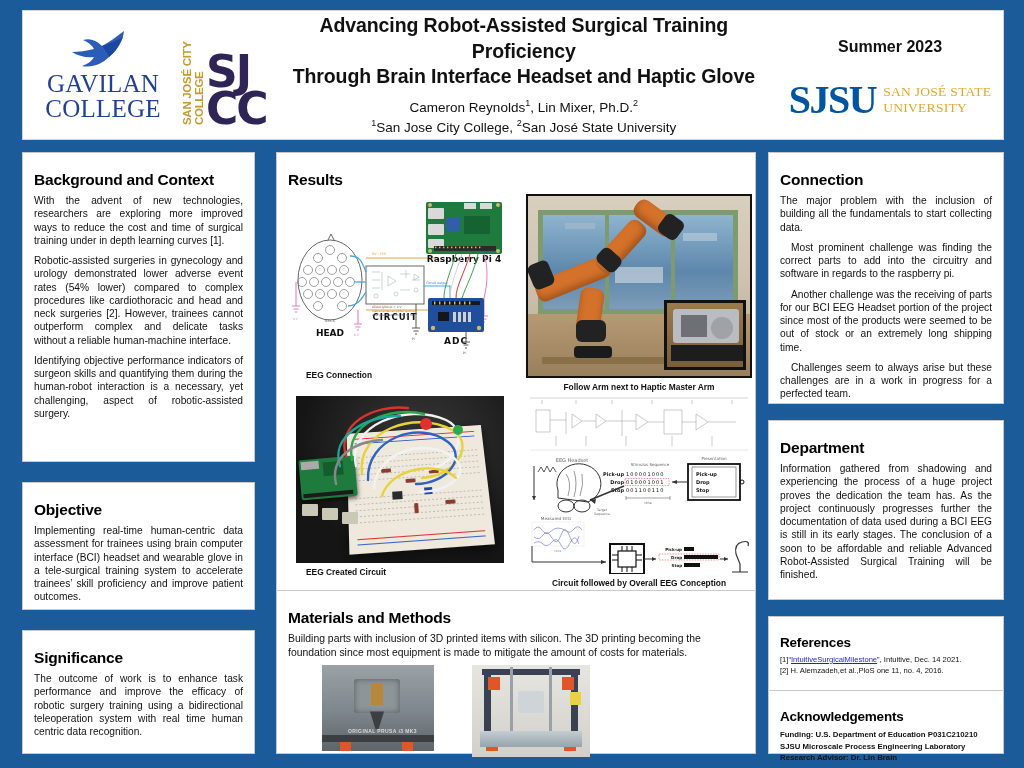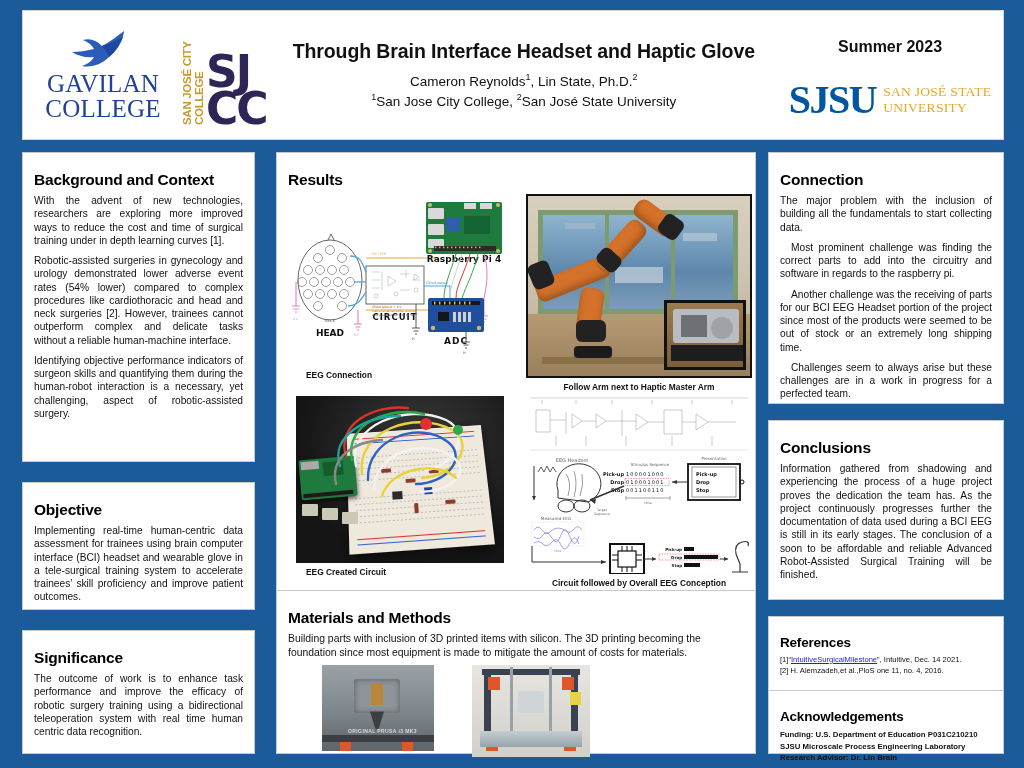--- a/index.html
+++ b/index.html
@@ -280,23 +280,24 @@
     <div class="logo-sjcc">
       <div class="sjcc-vert">SAN JOSÉ CITY COLLEGE</div>
       <div class="sjcc-block">
         <div>SJ</div>
         <div>CC</div>
       </div>
     </div>
 
     <div class="title-wrap">
       <div class="ptitle">
+        <div>Advancing Robot-Assisted Surgical Training Proficiency</div>
         <div>Through Brain Interface Headset and Haptic Glove</div>
       </div>
-      <div class="pauthors"><span>Cameron Reynolds</span><sup>1</sup><span>, Lin State, Ph.D.</span><sup>2</sup></div>
+      <div class="pauthors"><span>Cameron Reynolds</span><sup>1</sup><span>, Lin Mixer, Ph.D.</span><sup>2</sup></div>
       <div class="paffil"><sup>1</sup><span>San Jose City College, </span><sup>2</sup><span>San José State University</span></div>
     </div>
 
     <div class="header-right">
       <div class="term">Summer 2023</div>
       <div class="logo-sjsu">
         <div class="sjsu-mark">SJSU</div>
         <div class="sjsu-lines">
           <div>SAN JOSÉ STATE</div>
           <div>UNIVERSITY</div>
@@ -683,21 +684,21 @@
 
   <div class="panel col-right" id="p-challenges">
     <h2>Connection</h2>
     <p>The major problem with the inclusion of building all the fundamentals to start collecting data.</p>
     <p class="indent">Most prominent challenge was finding the correct parts to add into the circuitry and software in regards to the raspberry pi.</p>
     <p class="indent">Another challenge was the receiving of parts for our BCI EEG Headset portion of the project since most of the products were seemed to be out of stock or an extremely long shipping time.</p>
     <p class="indent">Challenges seem to always arise but these challenges are in a work in progress for a perfected team.</p>
   </div>
 
   <div class="panel col-right" id="p-conclusions">
-    <h2>Conclusions</h2>
+    <h2>Department</h2>
     <p>Information gathered from shadowing and experiencing the process of a huge project proves the dedication the team has. As the project continuously progresses further the documentation of data used during a BCI EEG is still in its early stages. The conclusion of a soon to be affordable and reliable Advanced Robot-Assisted Surgical Training will be finished.</p>
   </div>
 
   <div class="panel col-right" id="p-references">
     <h2 class="small">References</h2>
     <div class="ref-line"><span>[1]“</span><a class="ref-link" href="#">IntuitiveSurgicalMilestone</a><span>”, Intuitive, Dec. 14 2021.</span></div>
     <div class="ref-line">[2] H. Alemzadeh,et al.,PloS one 11, no. 4, 2016.</div>
   </div>
 
   <div class="panel col-right" id="p-ack">

